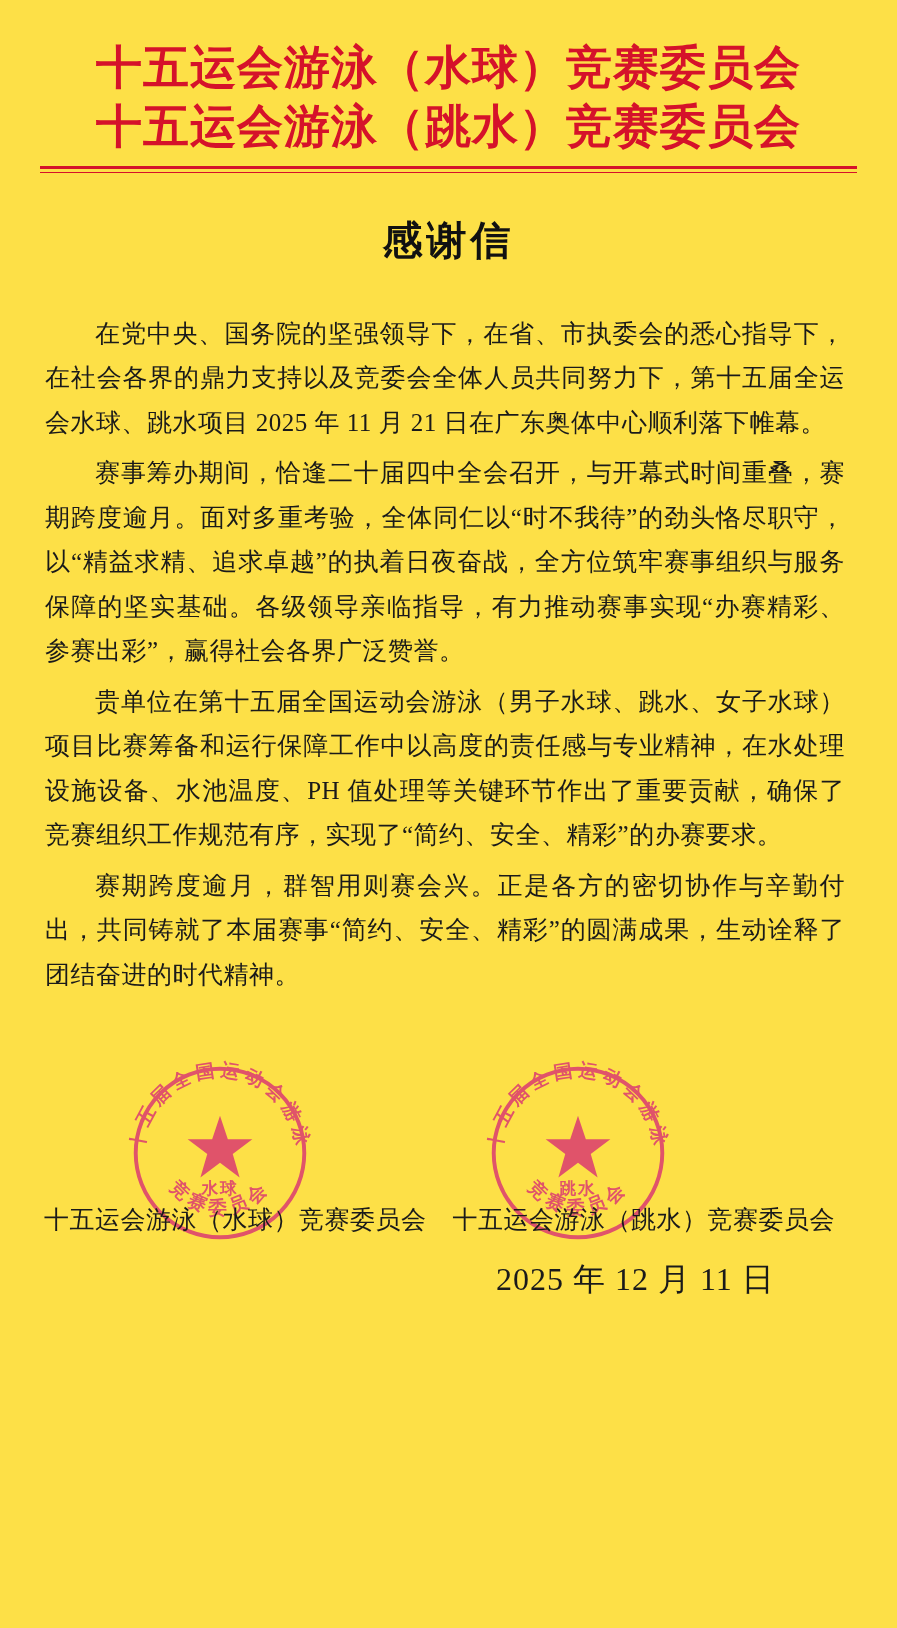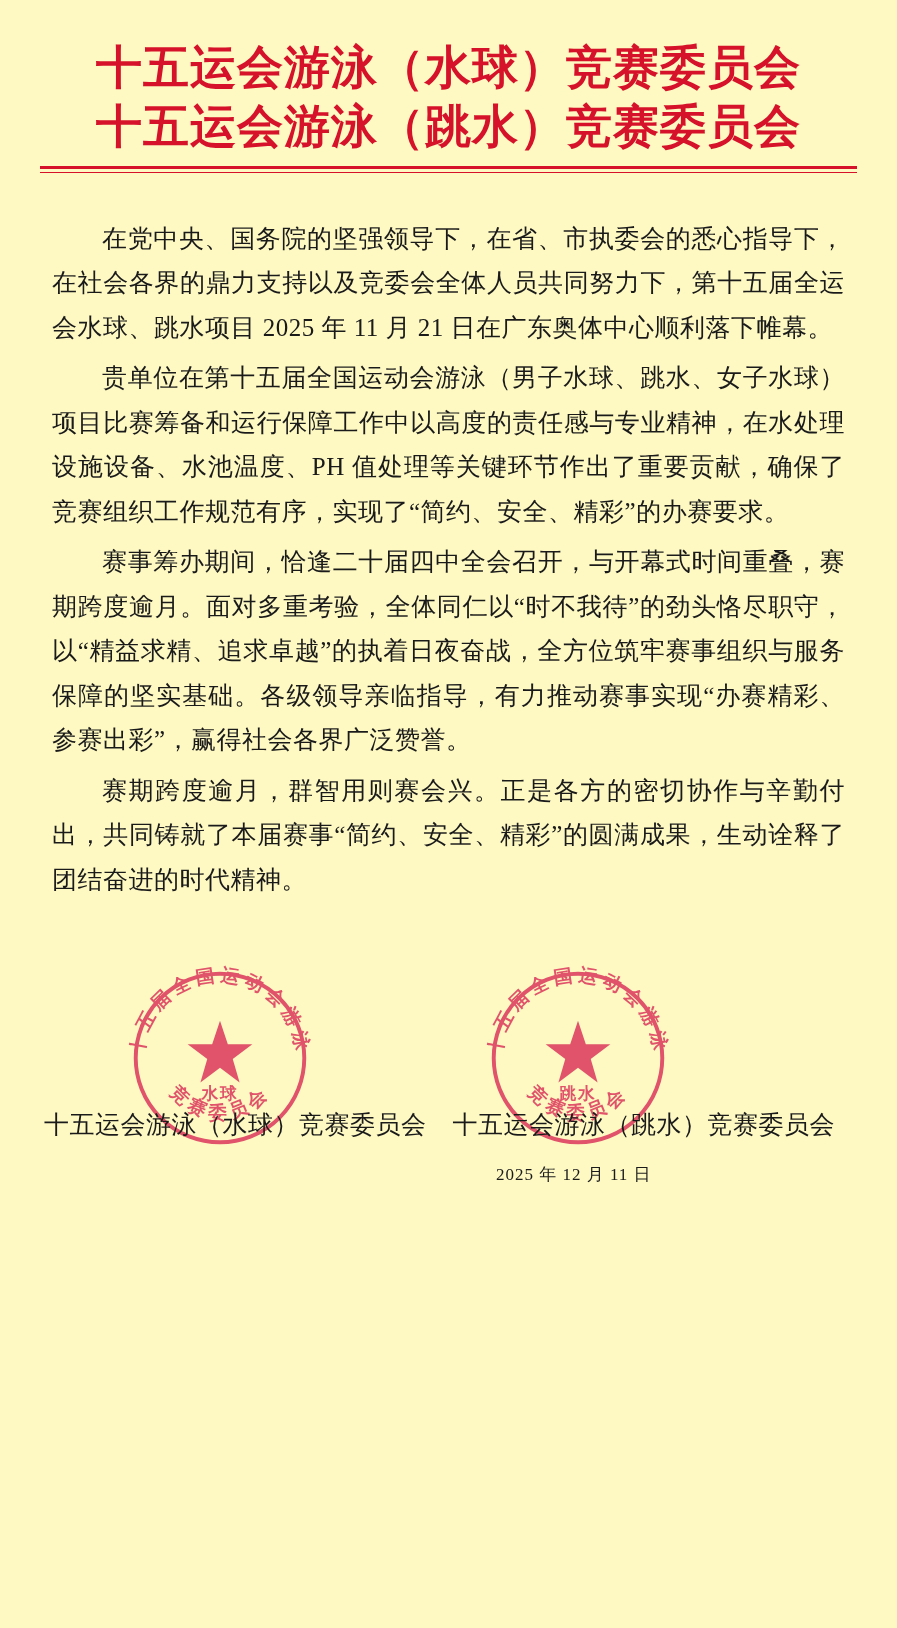--- a/index.html
+++ b/index.html
@@ -12,21 +12,21 @@
     min-height: 1628px;
     font-family: "Liberation Serif", "DejaVu Serif", serif;
     color: #1a1a1a;
     position: relative;
     overflow: hidden;
   }
   .page {
     width: 897px;
     min-height: 1628px;
     position: relative;
-    background: #fef9c3;
+    background: #fde047;
     box-sizing: border-box;
   }
 
   
   .letterhead {
     padding: 38px 44px 0 44px;
   }
   .letterhead-line {
     font-family: "DejaVu Serif", "Liberation Serif", serif;
     color: #d5122a;
@@ -72,21 +72,21 @@
     line-height: 1.6;
     letter-spacing: 1px;
     margin-bottom: 14px;
   }
   .para {
     font-size: 25px;
     line-height: 1.78;
     text-align: justify;
     text-justify: inter-ideograph;
     text-indent: 2em;
-    margin: 0 0 6px 8px;
+    margin: 0 0 6px 1px;
     letter-spacing: 0.5px;
   }
 
   
   .sign-area {
     position: relative;
     margin-top: 56px;
     padding: 0 44px 40px 44px;
     min-height: 230px;
   }
@@ -114,44 +114,45 @@
   .sign-row {
     display: flex;
     gap: 26px;
     font-size: 25px;
     letter-spacing: 0.5px;
     white-space: nowrap;
   }
   .sign-date {
     margin-top: 22px;
     margin-left: 452px;
-    font-size: 17px;
+    font-size: 32px;
     letter-spacing: 1px;
     white-space: nowrap;
   }
 </style>
 </head>
 <body>
 
 <div class="page">
 
   <div class="letterhead">
     <div class="letterhead-line">十五运会游泳（水球）竞赛委员会</div>
     <div class="letterhead-line">十五运会游泳（跳水）竞赛委员会</div>
   </div>
   <div class="rule-wrap">
     <div class="rule-thick"></div>
     <div class="rule-thin"></div>
   </div>
 
+  <div class="doc-title">感谢信</div>
 
   <div class="body-wrap">
     <p class="para">在党中央、国务院的坚强领导下，在省、市执委会的悉心指导下，在社会各界的鼎力支持以及竞委会全体人员共同努力下，第十五届全运会水球、跳水项目 2025 年 11 月 21 日在广东奥体中心顺利落下帷幕。</p>
+    <p class="para">赛事筹办期间，恰逢二十届四中全会召开，与开幕式时间重叠，赛期跨度逾月。面对多重考验，全体同仁以“时不我待”的劲头恪尽职守，以“精益求精、追求卓越”的执着日夜奋战，全方位筑牢赛事组织与服务保障的坚实基础。各级领导亲临指导，有力推动赛事实现“办赛精彩、参赛出彩”，赢得社会各界广泛赞誉。</p>
     <p class="para">贵单位在第十五届全国运动会游泳（男子水球、跳水、女子水球）项目比赛筹备和运行保障工作中以高度的责任感与专业精神，在水处理设施设备、水池温度、PH 值处理等关键环节作出了重要贡献，确保了竞赛组织工作规范有序，实现了“简约、安全、精彩”的办赛要求。</p>
-    <p class="para">赛事筹办期间，恰逢二十届四中全会召开，与开幕式时间重叠，赛期跨度逾月。面对多重考验，全体同仁以“时不我待”的劲头恪尽职守，以“精益求精、追求卓越”的执着日夜奋战，全方位筑牢赛事组织与服务保障的坚实基础。各级领导亲临指导，有力推动赛事实现“办赛精彩、参赛出彩”，赢得社会各界广泛赞誉。</p>
     <p class="para">赛期跨度逾月，群智用则赛会兴。正是各方的密切协作与辛勤付出，共同铸就了本届赛事“简约、安全、精彩”的圆满成果，生动诠释了团结奋进的时代精神。</p>
   </div>
 
   <div class="sign-area">
 
     <div class="stamps">
 
       <div class="stamp one">
         <svg viewBox="0 0 200 200" width="196" height="196" aria-hidden="true">
           <defs>

